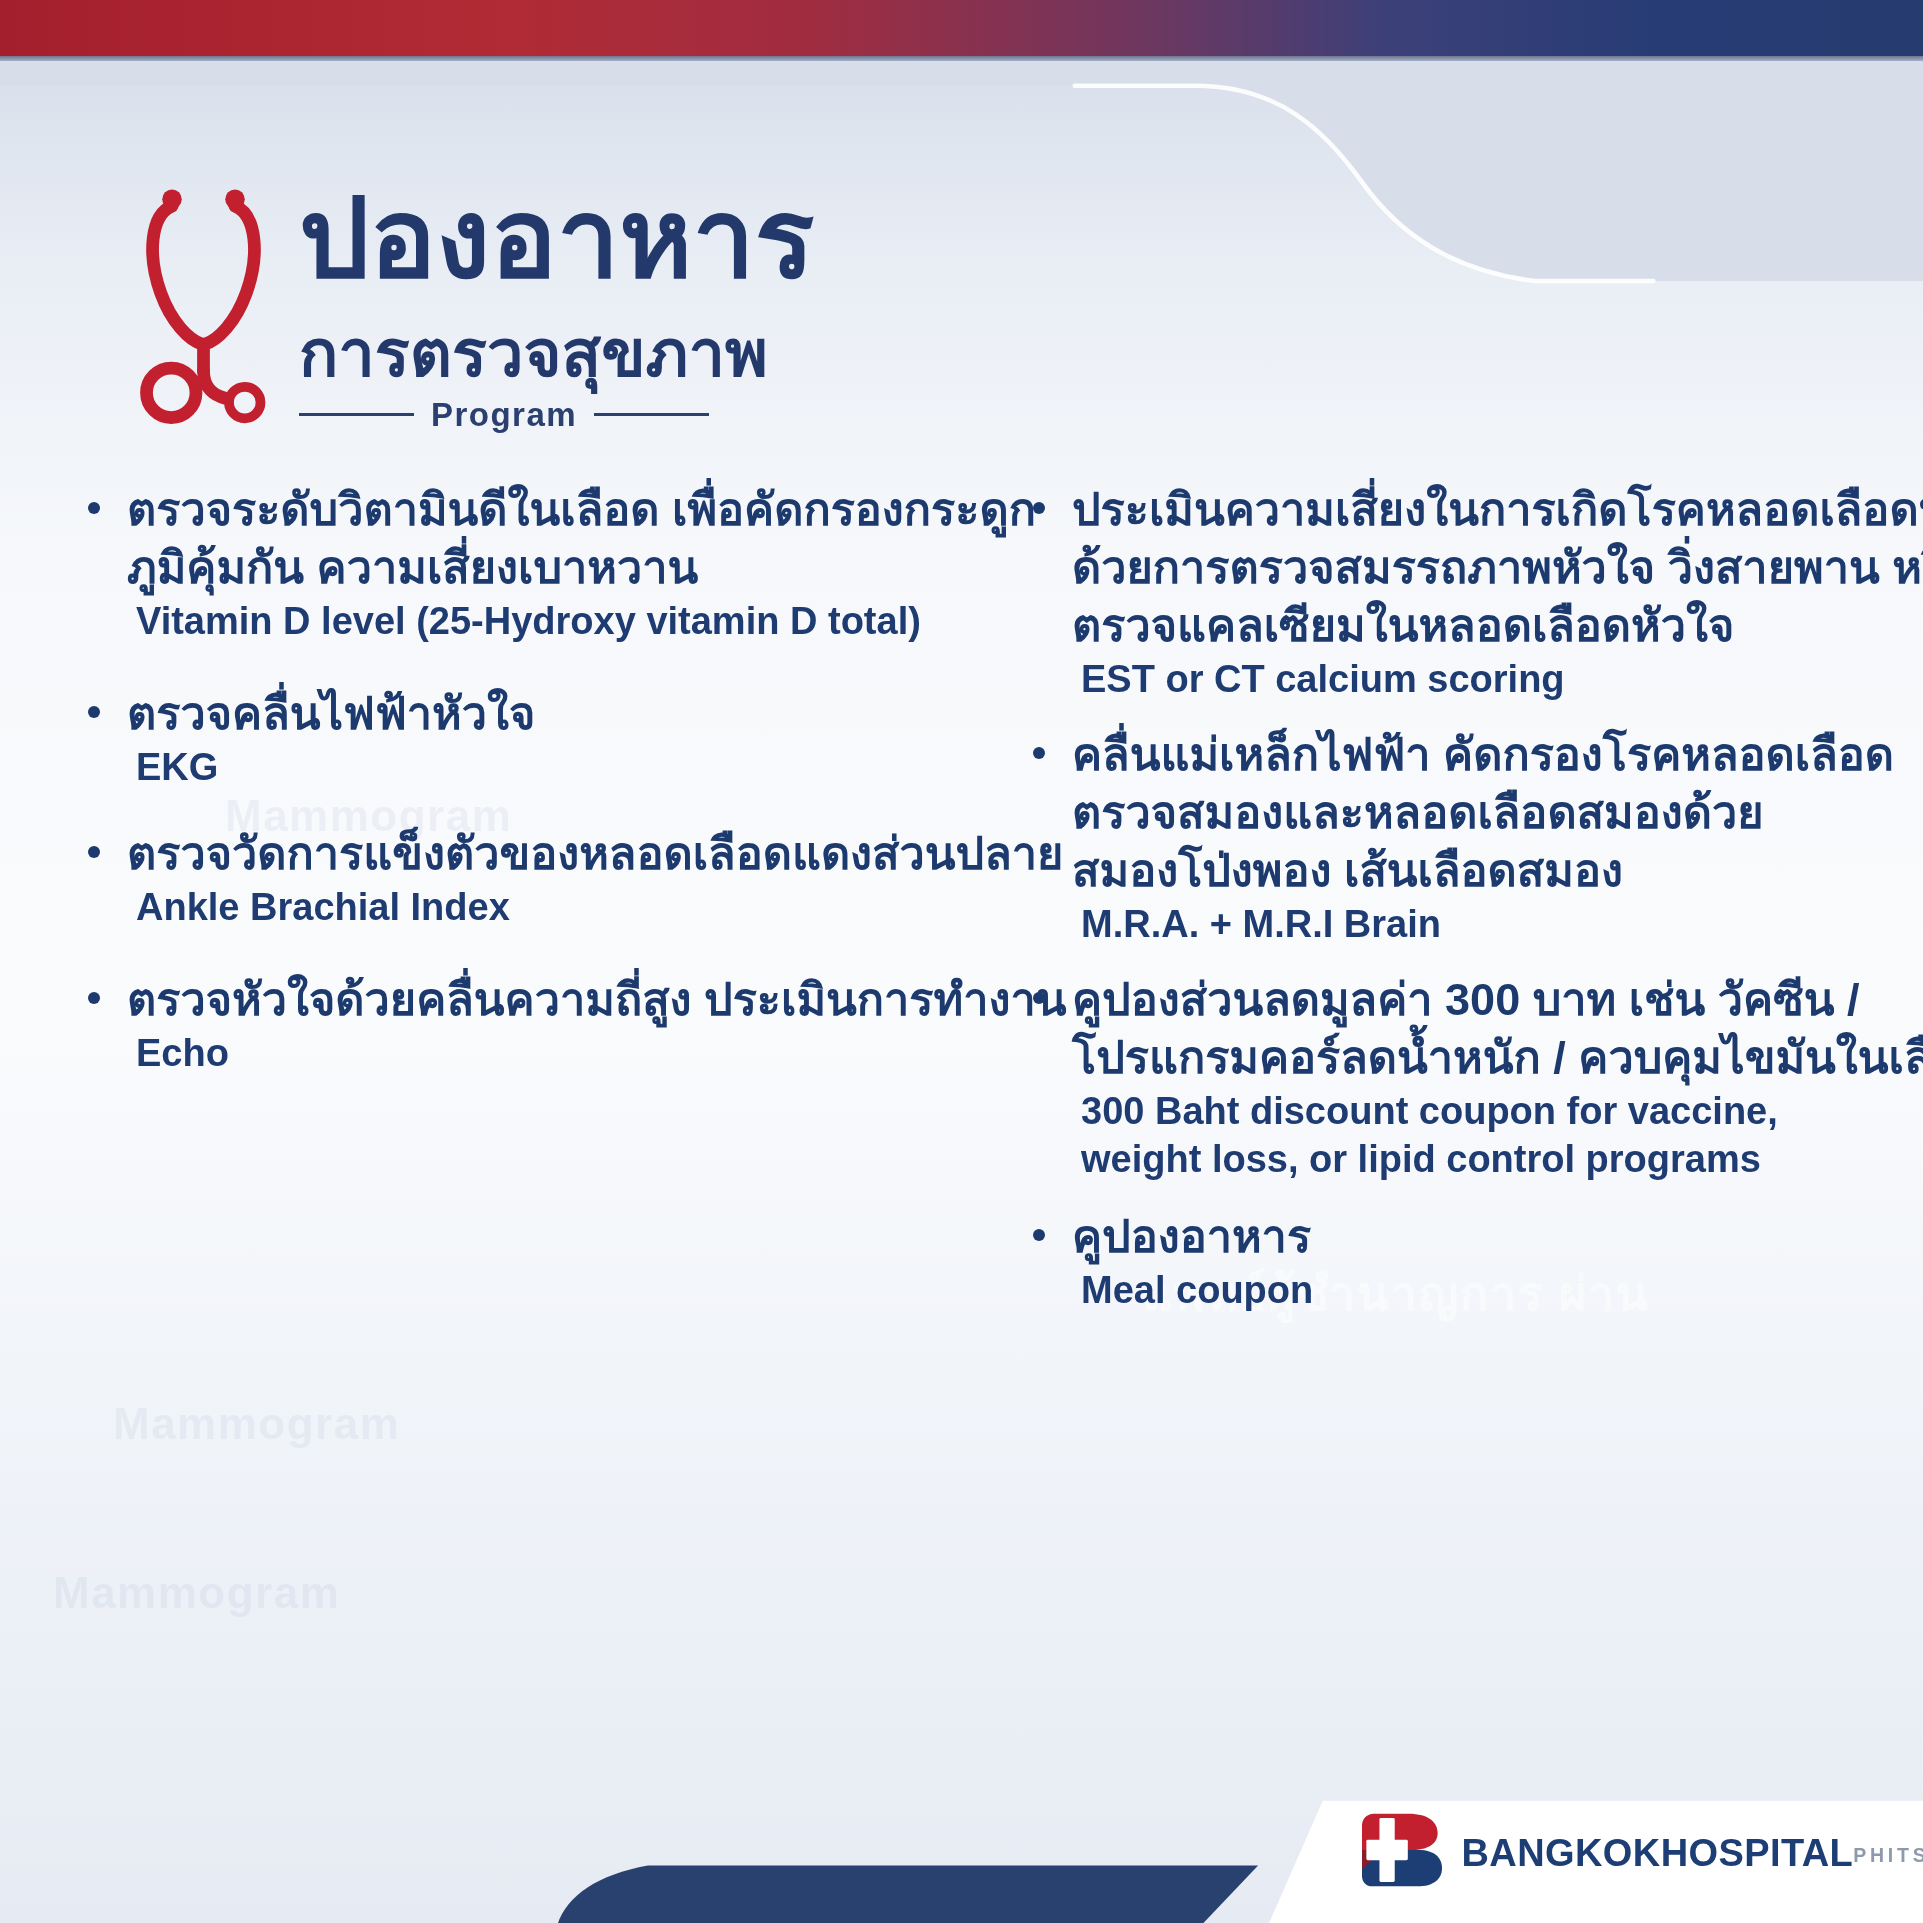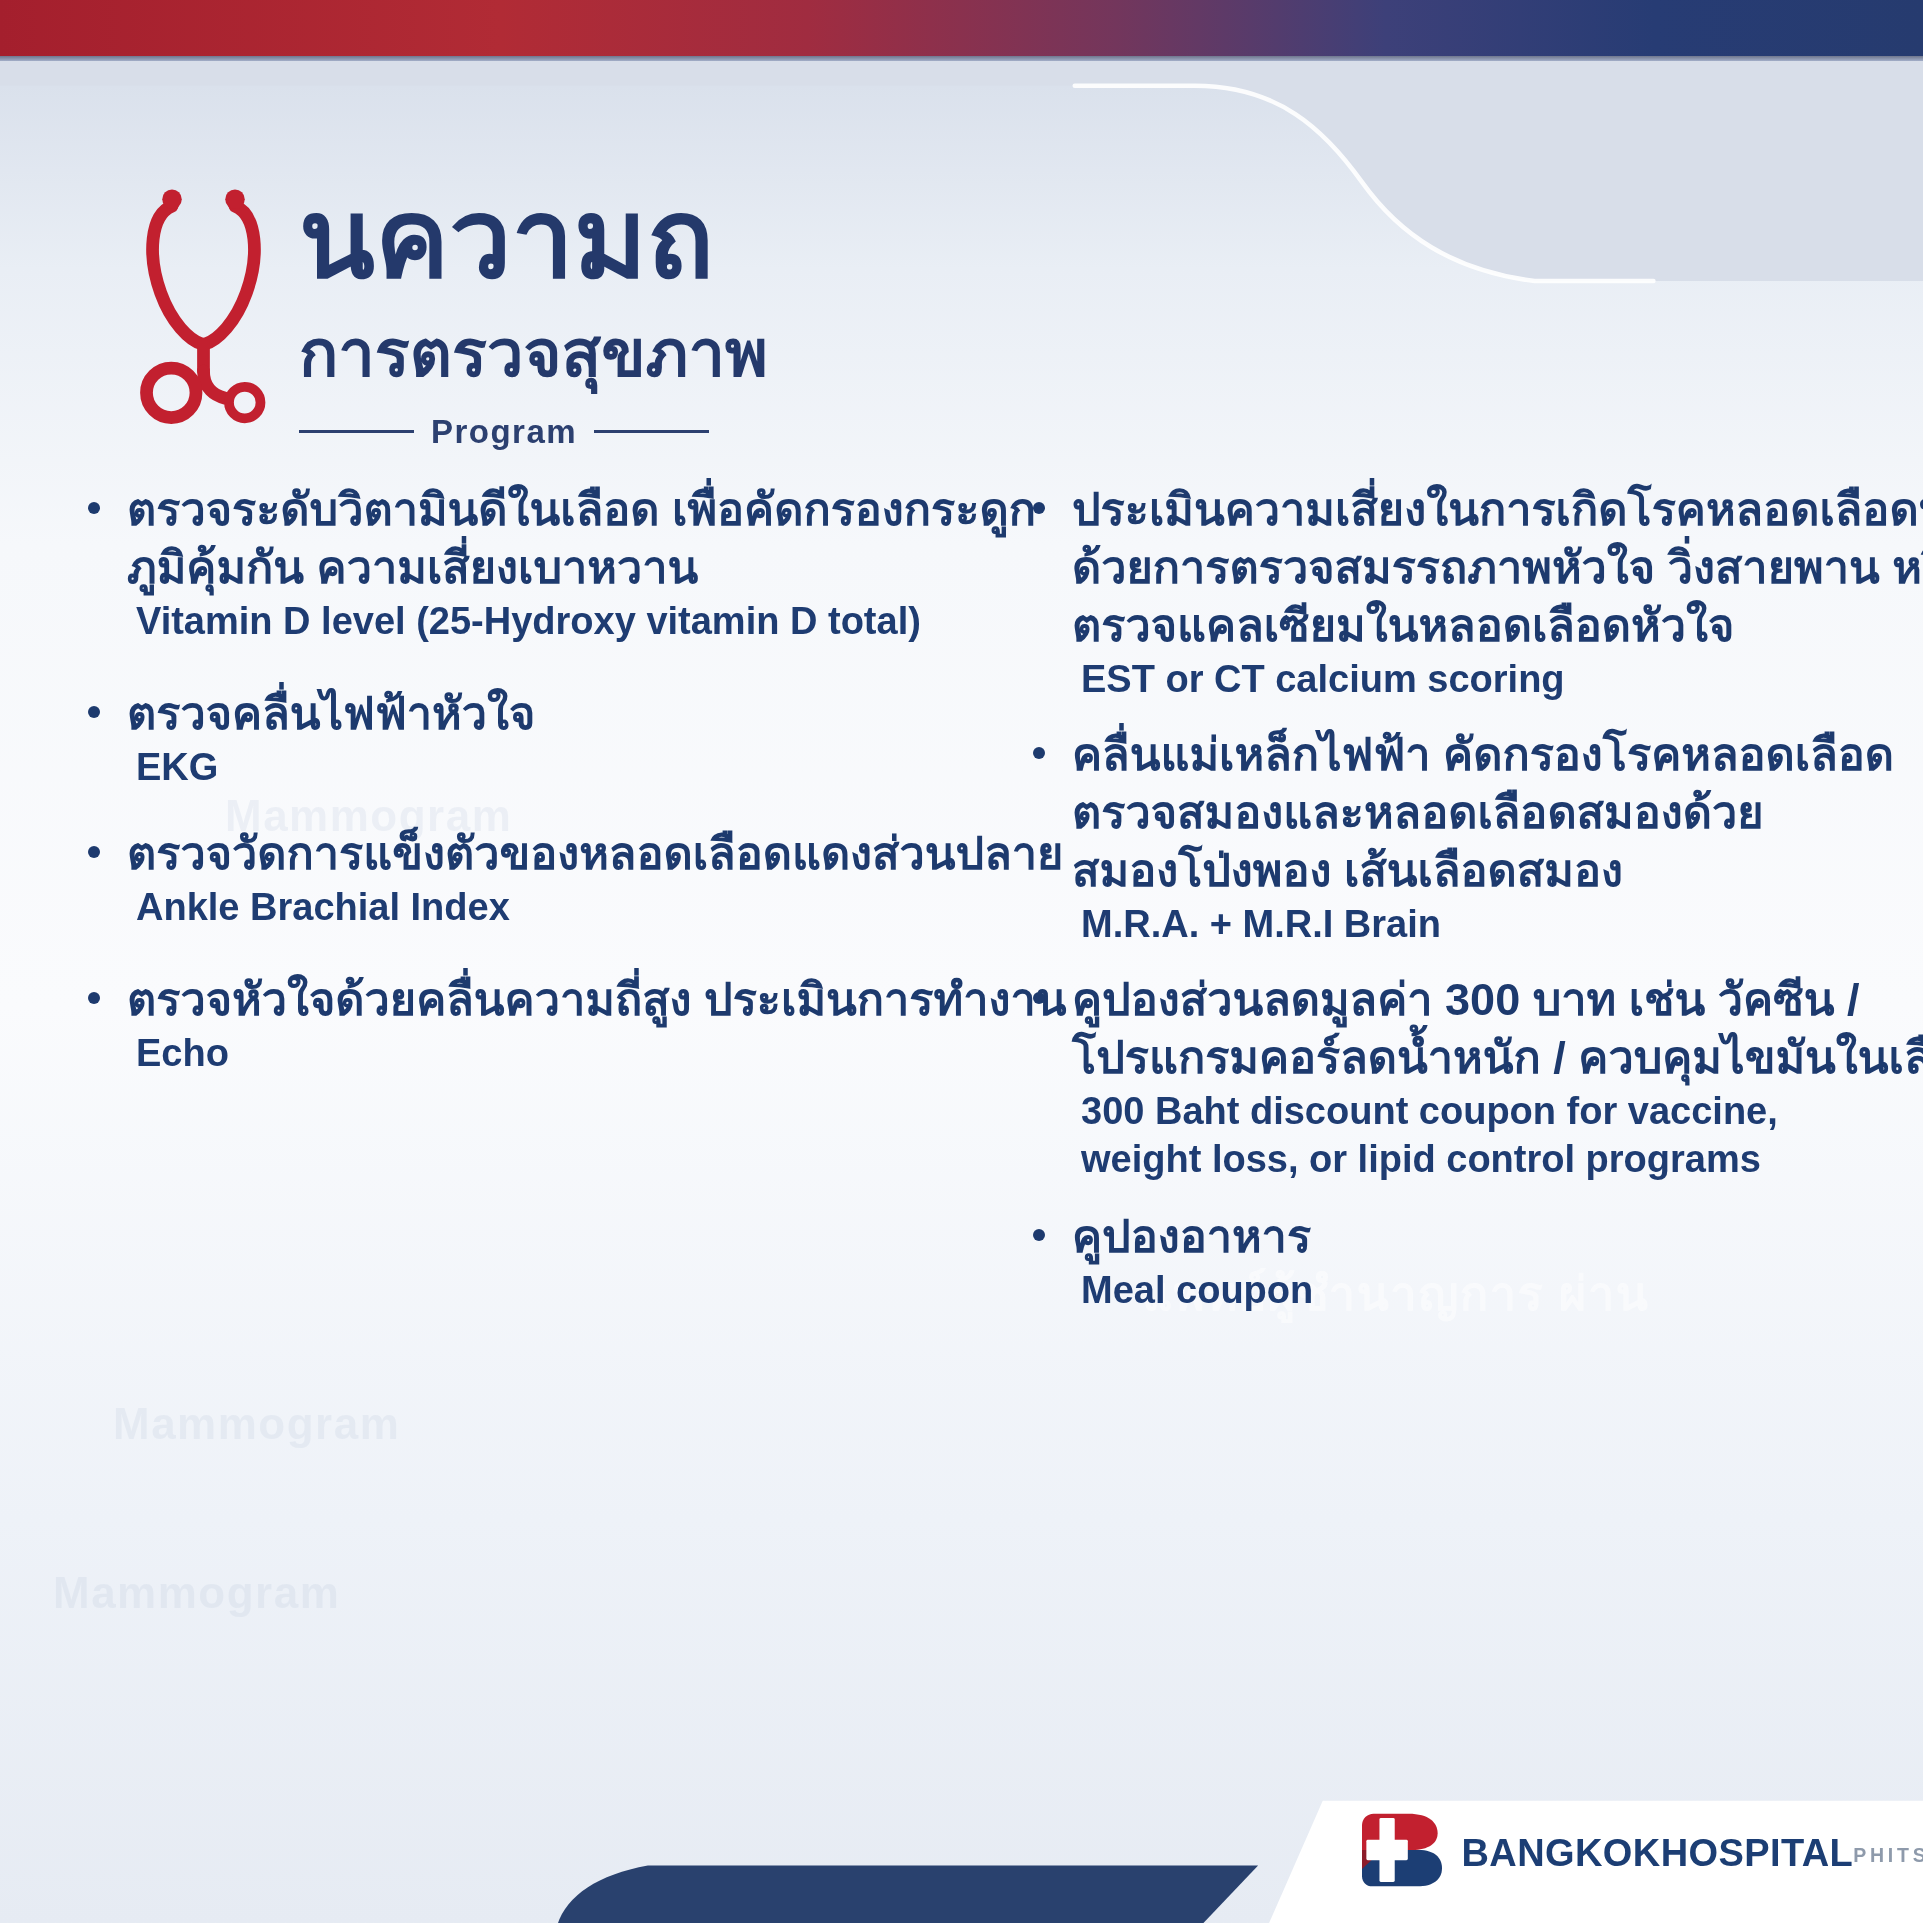--- a/index.html
+++ b/index.html
@@ -30,21 +30,21 @@
   .title-thai{
     position:absolute;left:299px;top:179px;font-size:111px;line-height:120px;
     font-weight:700;color:#24396b;white-space:nowrap;
   }
   .subtitle-thai{
     position:absolute;left:299px;top:316px;font-size:65px;line-height:75px;
     font-weight:700;color:#24396b;white-space:nowrap;
   }
   .program-row{
     position:absolute;left:299px;top:397px;width:410px;height:35px;
-    display:flex;align-items:center;justify-content:center;gap:16.5px;margin-top:17px;
+    display:flex;align-items:center;justify-content:center;gap:16.5px;
   }
   .program-row .rule{flex:1;height:3.8px;background:#2c4070;}
   .program-row .lbl{font-size:33px;font-weight:700;color:#2c4070;letter-spacing:1.5px;}
   
   .col{position:absolute;top:0;left:0;}
   .item{position:absolute;padding-left:44px;}
   .dot{position:absolute;left:4.5px;top:21px;width:12px;height:12px;border-radius:50%;background:#1d3a6e;}
   .th{font-size:45px;line-height:58px;font-weight:600;color:#1d3a6e;white-space:nowrap;}
   .en{font-size:38px;line-height:48px;font-weight:600;color:#1e3c72;white-space:nowrap;padding-left:9px;}
   
@@ -102,21 +102,21 @@
       <path d="M147,28 C176,40 180,94 162,144 C148,183 124,207 107,212"></path>
       <path d="M105,212 L105,248"></path>
       <path d="M105,248 C105,272 121,281 133,284"></path>
       <circle cx="62" cy="277" r="33"></circle>
     </g>
     <circle cx="160" cy="290" r="21" fill="none" stroke="#c2202f" stroke-width="13"></circle>
     <circle cx="63" cy="19" r="13" fill="#c2202f"></circle>
     <circle cx="147" cy="19" r="13" fill="#c2202f"></circle>
   </svg>
 
-  <div class="title-thai">นความถ</div>
+  <div class="title-thai">ปองอาหาร</div>
   <div class="subtitle-thai">การตรวจสุขภาพ</div>
   <div class="program-row">
     <span class="rule"></span>
     <span class="lbl">Program</span>
     <span class="rule"></span>
   </div>
 
   <div class="col" style="left:83px;">
 
     <div class="item" style="top:481px;">

